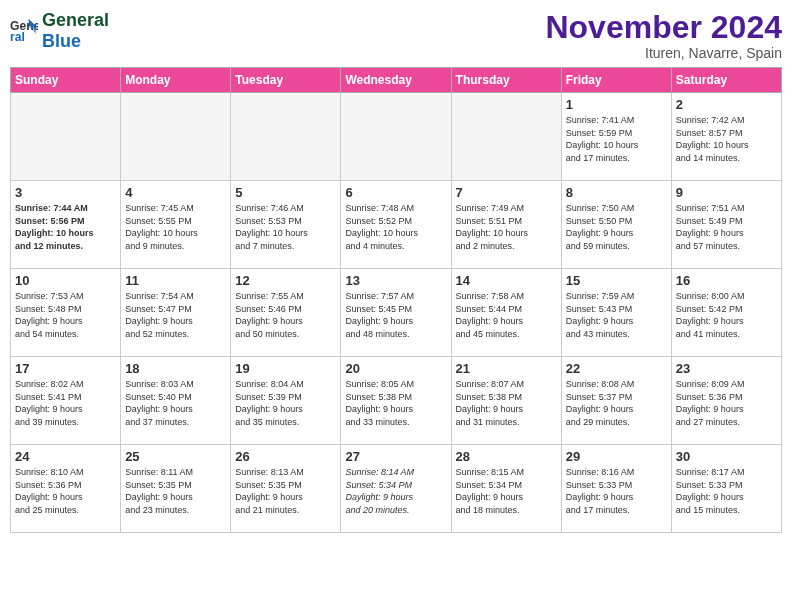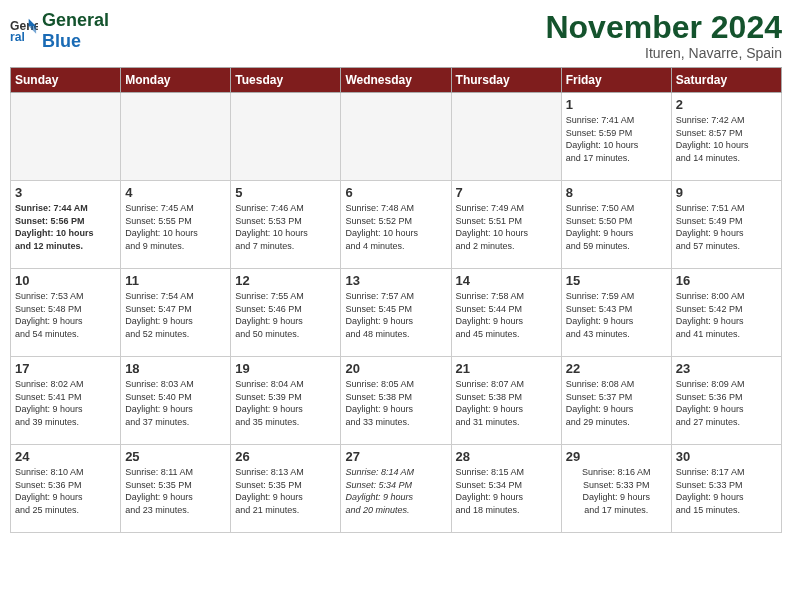--- a/index.html
+++ b/index.html
@@ -24,34 +24,34 @@
     .logo-icon {
       width: 28px;
       height: 28px;
     }
     .title-area {
       text-align: right;
     }
     .month-title {
       font-size: 32px;
       font-weight: bold;
-      color: #14532d;
+      color: #4c1d95;
       line-height: 1.1;
     }
     .location-title {
       font-size: 14px;
       color: #555;
     }
     .calendar-table {
       width: 100%;
       border-collapse: collapse;
       table-layout: fixed;
     }
     .calendar-table th {
-      background-color: #7f1d1d;
+      background-color: #ec4899;
       color: #fff;
       font-size: 12px;
       padding: 5px 4px;
       text-align: left;
       border: 1px solid #aaa;
     }
     .calendar-table td {
       border: 1px solid #ccc;
       vertical-align: top;
       padding: 4px 4px;
@@ -318,21 +318,21 @@
         </td>
         <td>
           <span class="day-number">28</span>
           <div class="day-info" style="white-space: pre-line;">Sunrise: 8:15 AM
 Sunset: 5:34 PM
 Daylight: 9 hours
 and 18 minutes.</div>
         </td>
         <td>
           <span class="day-number">29</span>
-          <div class="day-info" style="white-space: pre-line; text-align: center;">Sunrise: 8:16 AM
+          <div class="day-info" style="white-space: pre-line;">Sunrise: 8:16 AM
 Sunset: 5:33 PM
 Daylight: 9 hours
 and 17 minutes.</div>
         </td>
         <td>
           <span class="day-number">30</span>
           <div class="day-info" style="white-space: pre-line;">Sunrise: 8:17 AM
 Sunset: 5:33 PM
 Daylight: 9 hours
 and 15 minutes.</div>

